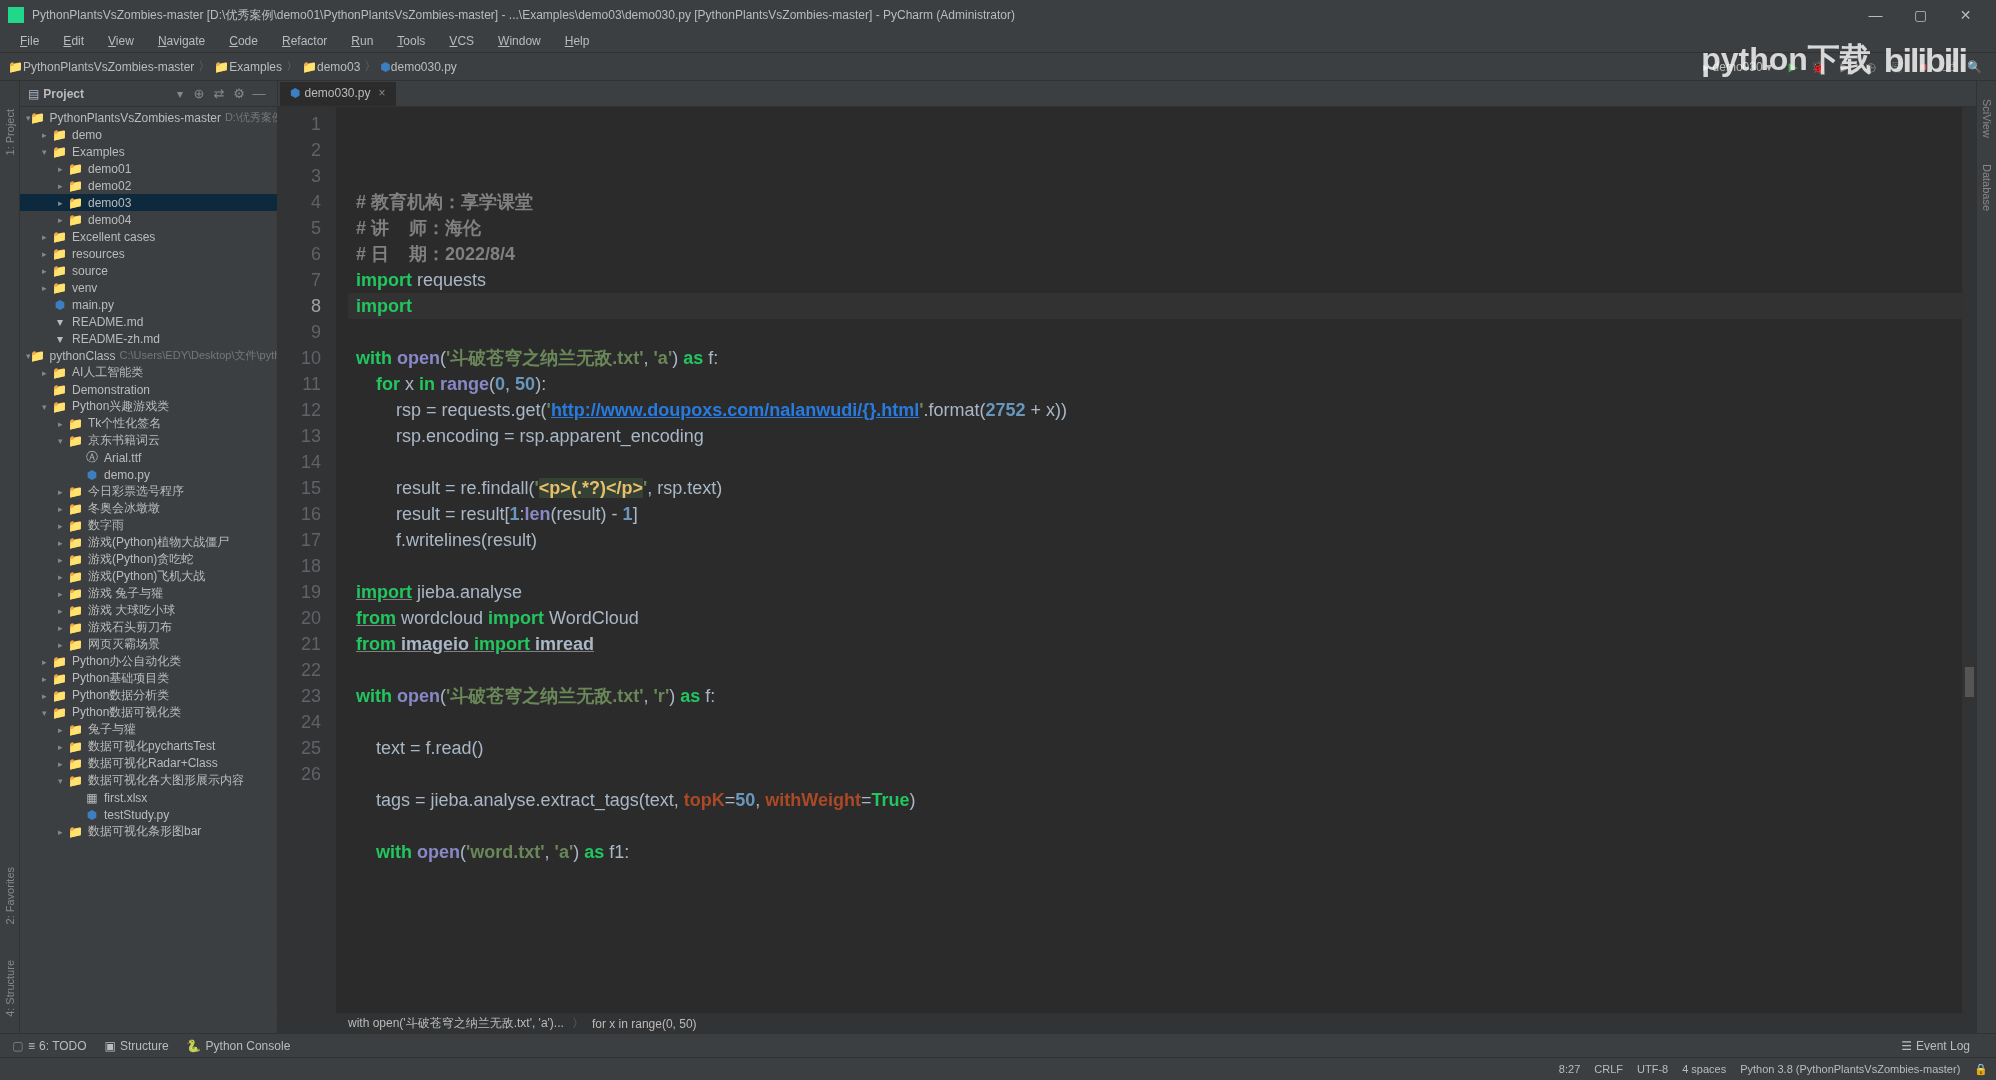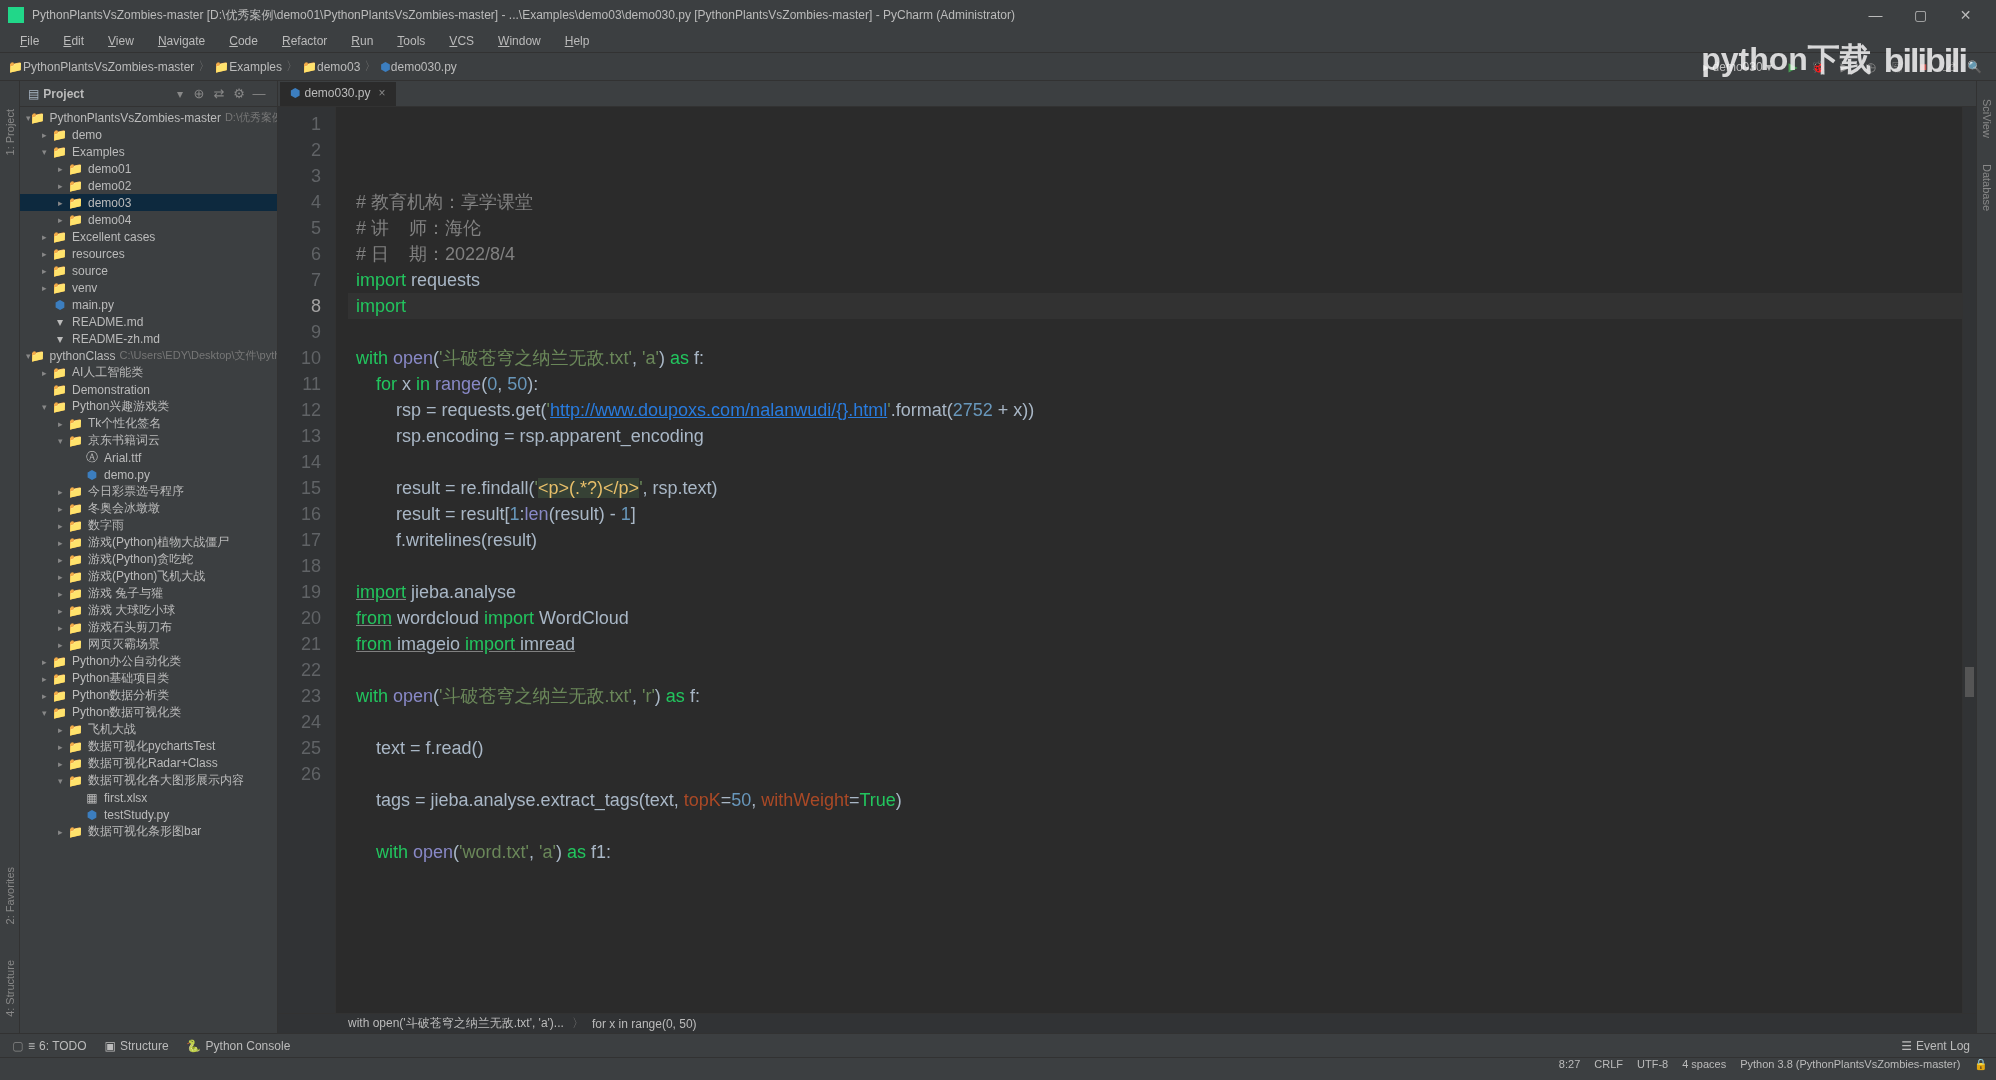--- a/index.html
+++ b/index.html
@@ -56,21 +56,21 @@
 .tab .ficon { color: #3c7ebf; margin-right: 4px; }
 .tab .close { margin-left: 8px; color: #888; }
 
 .editor-body { flex: 1; display: flex; overflow: hidden; }
 .gutter { width: 58px; background: #313335; text-align: right; padding-right: 14px; color: #606366; font-family: Consolas, monospace; font-size: 18px; line-height: 26px; padding-top: 4px; border-right: 1px solid #323232; }
 .gutter .ln.cur { color: #a4a3a3; }
 .foldcol { width: 12px; background: #2b2b2b; }
 .code { flex: 1; font-family: Consolas, "Courier New", monospace; font-size: 18px; line-height: 26px; padding: 4px 0 0 8px; white-space: pre; position: relative; }
 .code .cline { height: 26px; }
 .code .cur-line-hl { position: absolute; left: 0; right: 0; height: 26px; background: #323232; top: 186px; z-index: 0; }
-.code span { position: relative; z-index: 1; }
+.code span { position: relative; z-index: 1; font-weight: bold; }
 .kw { color: #22c55e; }
 .str { color: #6a8759; }
 .num { color: #6897bb; }
 .com { color: #808080; }
 .builtin { color: #8888c6; }
 .url { color: #287bde; text-decoration: underline; }
 .underline { text-decoration: underline #808080; }
 .tag { color: #e8bf6a; background: #364135; }
 .param { color: #aa4926; margin-top: 20px; }
 
@@ -86,21 +86,21 @@
 .code-breadcrumb { height: 20px; background: #313335; border-top: 1px solid #323232; display: flex; align-items: center; padding-left: 70px; font-size: 12px; color: #bbb; }
 .code-breadcrumb .sep { margin: 0 8px; color: #777; }
 
 
 .bottombar { height: 24px; background: #3c3f41; border-top: 1px solid #323232; display: flex; align-items: center; padding: 0 8px; }
 .bottombar .bitem { display: flex; align-items: center; margin-right: 18px; color: #bbb; font-size: 12px; cursor: pointer; }
 .bottombar .bitem .icon { margin-right: 4px; }
 .bottombar .spacer { flex: 1; }
 
 
-.statusbar { height: 23px; background: #3c3f41; border-top: 1px solid #323232; display: flex; padding: 0 8px; color: #bbb; font-size: 11px; }
+.statusbar { height: 23px; background: #3c3f41; border-top: 1px solid #323232; display: flex; align-items: center; padding: 6px 8px; color: #bbb; font-size: 11px; }
 .statusbar .spacer { flex: 1; }
 .statusbar .sitem { margin-left: 14px; }
 </style>
 </head>
 <body>
 
 <div class="titlebar">
   <div class="logo"></div>
   <div class="title">PythonPlantsVsZombies-master [D:\优秀案例\demo01\PythonPlantsVsZombies-master] - ...\Examples\demo03\demo030.py [PythonPlantsVsZombies-master] - PyCharm (Administrator)</div>
   <div class="winbtn">—</div>
@@ -351,21 +351,21 @@
           <span>Python数据分析类</span>
         </div>
         <div class="tree-row folder" style="padding-left: 22px;">
           <span class="arrow">▾</span>
           <span class="ficon">📁</span>
           <span>Python数据可视化类</span>
         </div>
         <div class="tree-row folder" style="padding-left: 38px;">
           <span class="arrow">▸</span>
           <span class="ficon">📁</span>
-          <span>飞机大战</span>
+          <span>兔子与獾</span>
         </div>
         <div class="tree-row folder" style="padding-left: 38px;">
           <span class="arrow">▸</span>
           <span class="ficon">📁</span>
           <span>数据可视化pychartsTest</span>
         </div>
         <div class="tree-row folder" style="padding-left: 38px;">
           <span class="arrow">▸</span>
           <span class="ficon">📁</span>
           <span>数据可视化Radar+Class</span>

